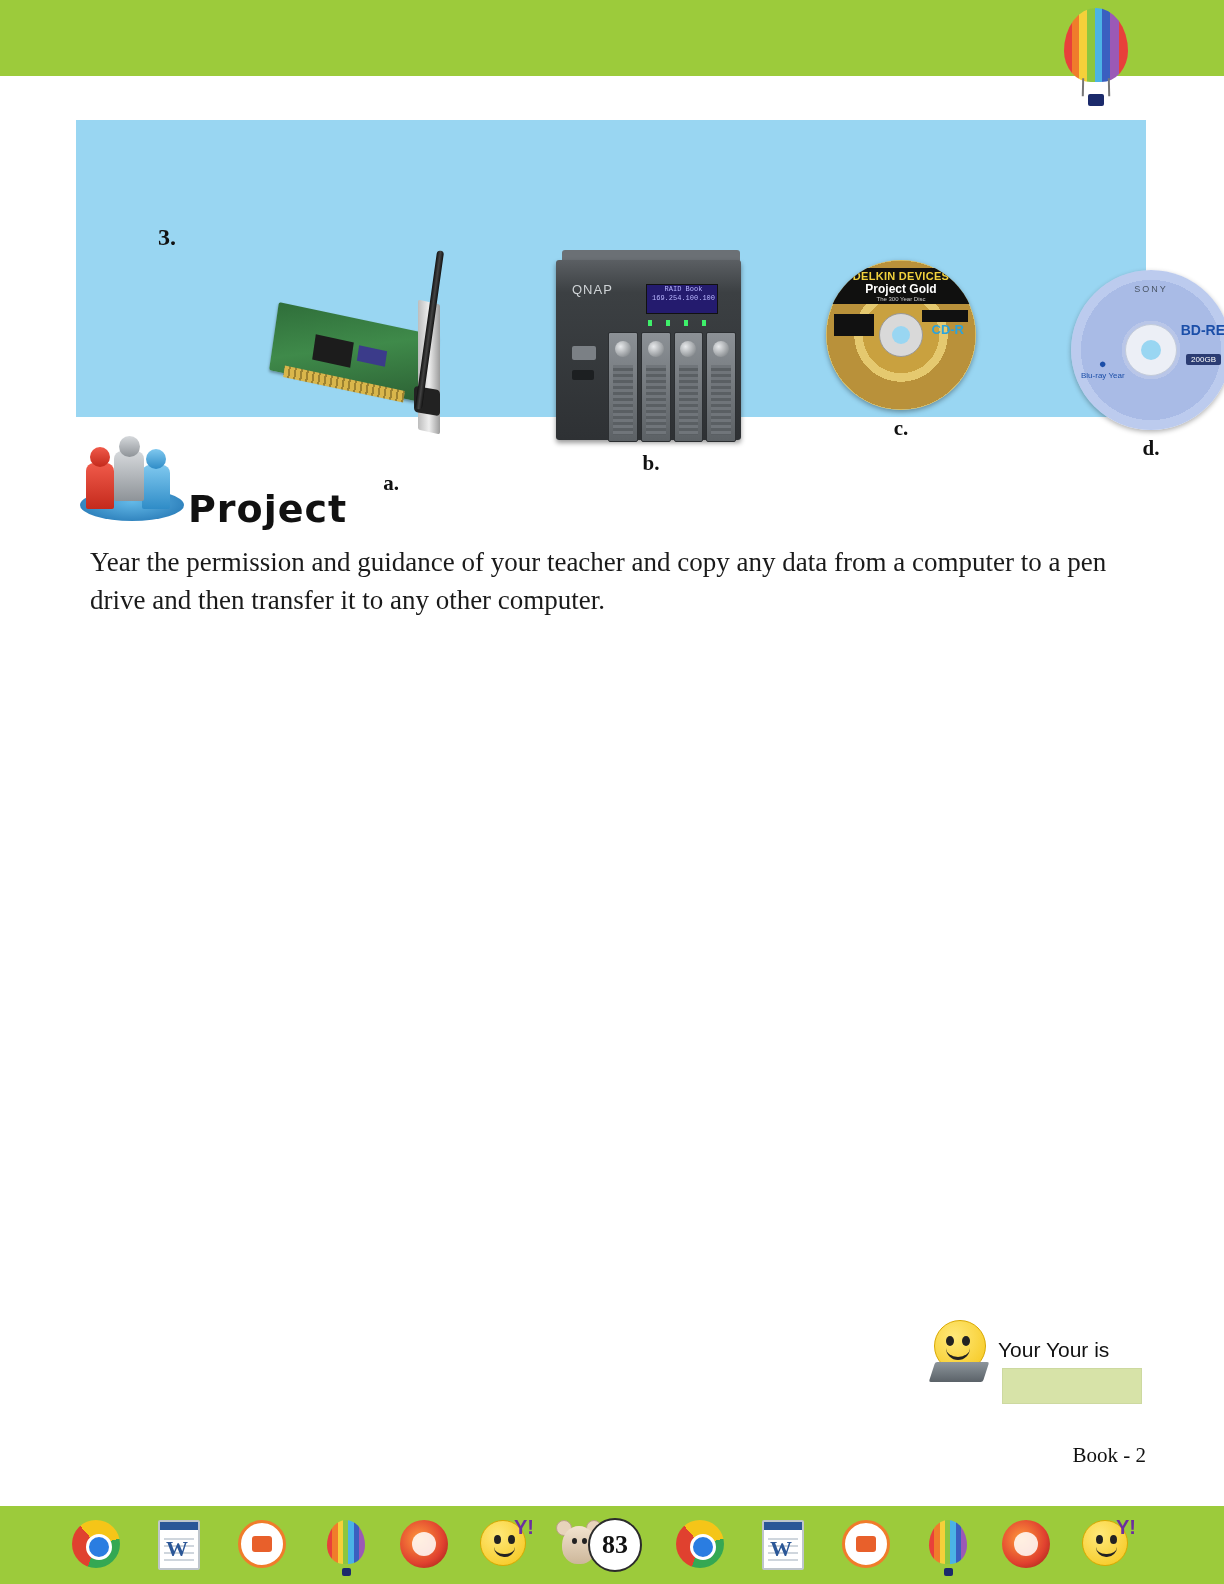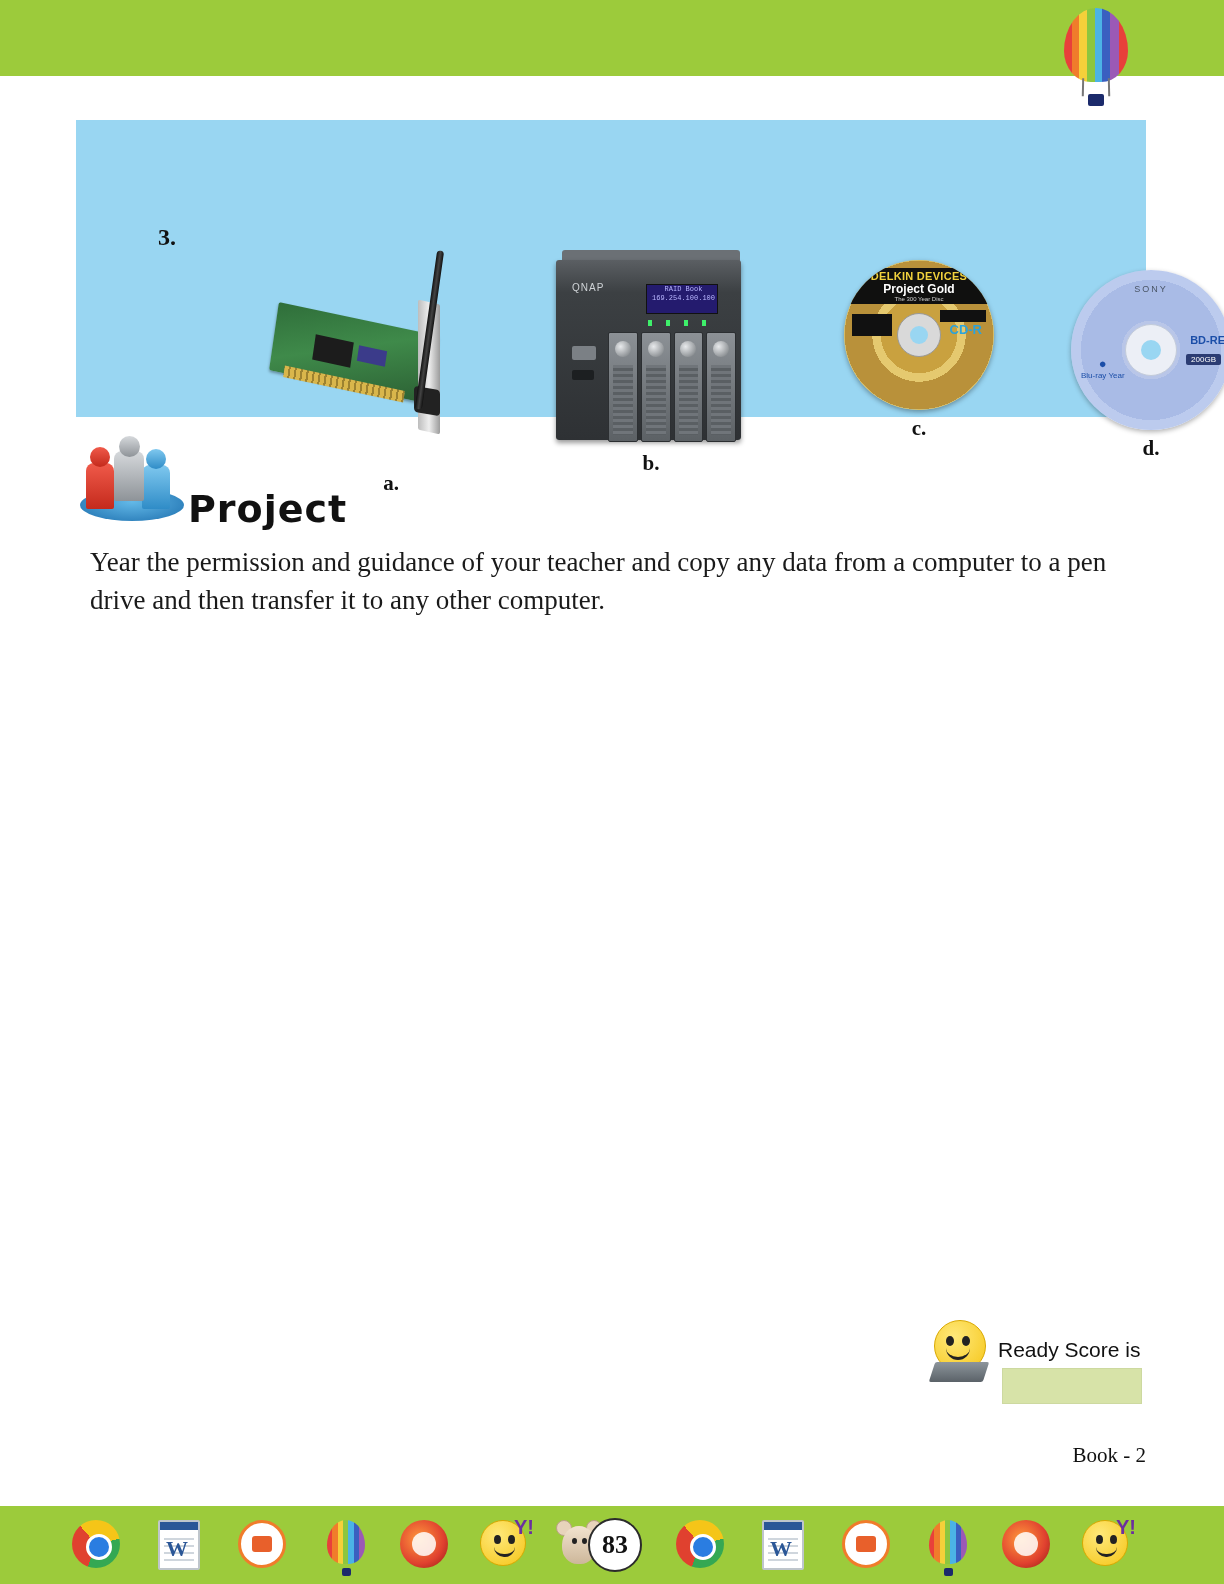--- a/index.html
+++ b/index.html
@@ -170,21 +170,21 @@
     position: absolute;
     left: 6px; top: 0;
     width: 178px; height: 16px;
     background: #6b7075;
     border-radius: 3px 3px 0 0;
   }
   .nas .brand {
     position: absolute;
     left: 16px; top: 22px;
     color: #cfd3d6;
-    font-size: 10px;
+    font-size: 13px;
     letter-spacing: 1px;
     font-family: "Liberation Sans", sans-serif;
   }
   .nas .lcd {
     position: absolute;
     left: 90px; top: 24px;
     width: 72px; height: 30px;
     background: #241b6e;
     border: 1px solid #111;
   }
@@ -240,21 +240,21 @@
   }
   .nas .btn {
     position: absolute;
     left: 16px; top: 86px;
     width: 24px; height: 14px;
     background: #7b8085;
     border-radius: 2px;
   }
 
   
-  .cd-wrap { left: 758px; top: 140px; width: 170px; }
+  .cd-wrap { left: 740px; top: 140px; width: 170px; }
   .disc-gold {
     position: relative;
     width: 150px; height: 150px;
     margin: 0 auto;
     border-radius: 50%;
     background:
       radial-gradient(circle at 50% 50%, #efe2b0 0 14%, #0a0a0a 14% 16%,
       #c9a13f 16% 36%, #e5c96f 36% 44%, #b9913a 44% 70%, #d9bb5f 70% 86%, #a8842f 86% 100%);
     box-shadow: 0 2px 5px rgba(0,0,0,.35);
     overflow: hidden;
@@ -333,22 +333,22 @@
     position:absolute; left:50%; top:50%;
     width:52px; height:52px; margin:-26px 0 0 -26px;
     border-radius:50%; background:#eceff6; border:1px solid #c3cbd9;
   }
   .disc-blue .hole {
     position:absolute; left:50%; top:50%;
     width:20px; height:20px; margin:-10px 0 0 -10px;
     border-radius:50%; background:#99d6f2;
   }
   .disc-blue .brtag {
-    position:absolute; right:6px; top:64px;
-    color:#1b4ea8; font-size:11px; font-weight:bold;
+    position:absolute; right:6px; top:52px;
+    color:#1b4ea8; font-size:14px; font-weight:bold;
     font-family:"Liberation Sans", sans-serif;
   }
   .disc-blue .cap {
     position:absolute; right:10px; top:84px;
     background:#2b3c73; color:#fff; font-size:8px;
     padding:1px 5px; border-radius:2px;
     font-family:"Liberation Sans", sans-serif;
   }
   .disc-blue .bdlogo {
     position:absolute; left:10px; top:86px;
@@ -705,21 +705,21 @@
 <div class="project-text">Year the permission and guidance of your teacher and copy any data from a computer to a pen drive and then transfer it to any other computer.</div>
 
 <div class="score-area">
   <div class="score-face">
     <div class="head"></div>
     <div class="eye l"></div>
     <div class="eye r"></div>
     <div class="smile"></div>
     <div class="laptop"></div>
   </div>
-  <div class="score-label">Ready Score is</div>
+  <div class="score-label">Your Your is</div>
   <div class="score-input"></div>
 </div>
 
 <div class="book-label">Book - 2</div>
 
 <div class="bottom-bar"></div>
 <div class="icon-row">
 
   <div class="ico ico-chrome" style="left:72px;">
       <div class="outer"></div>

